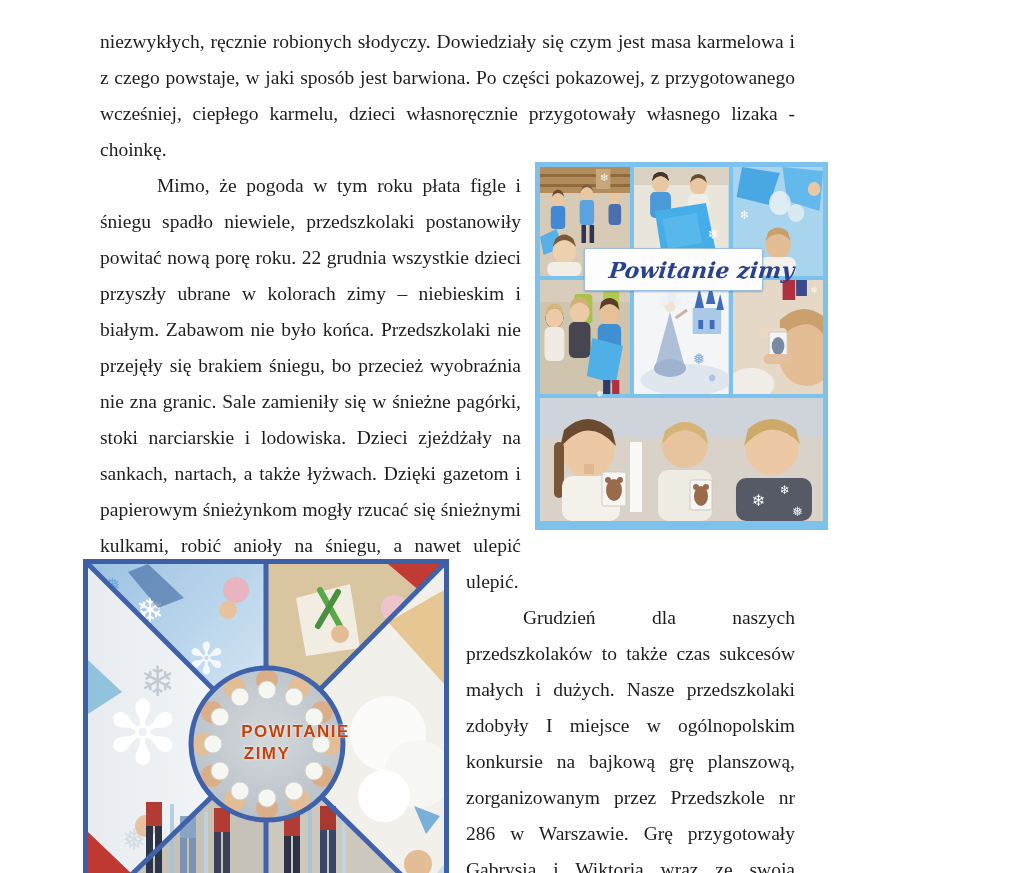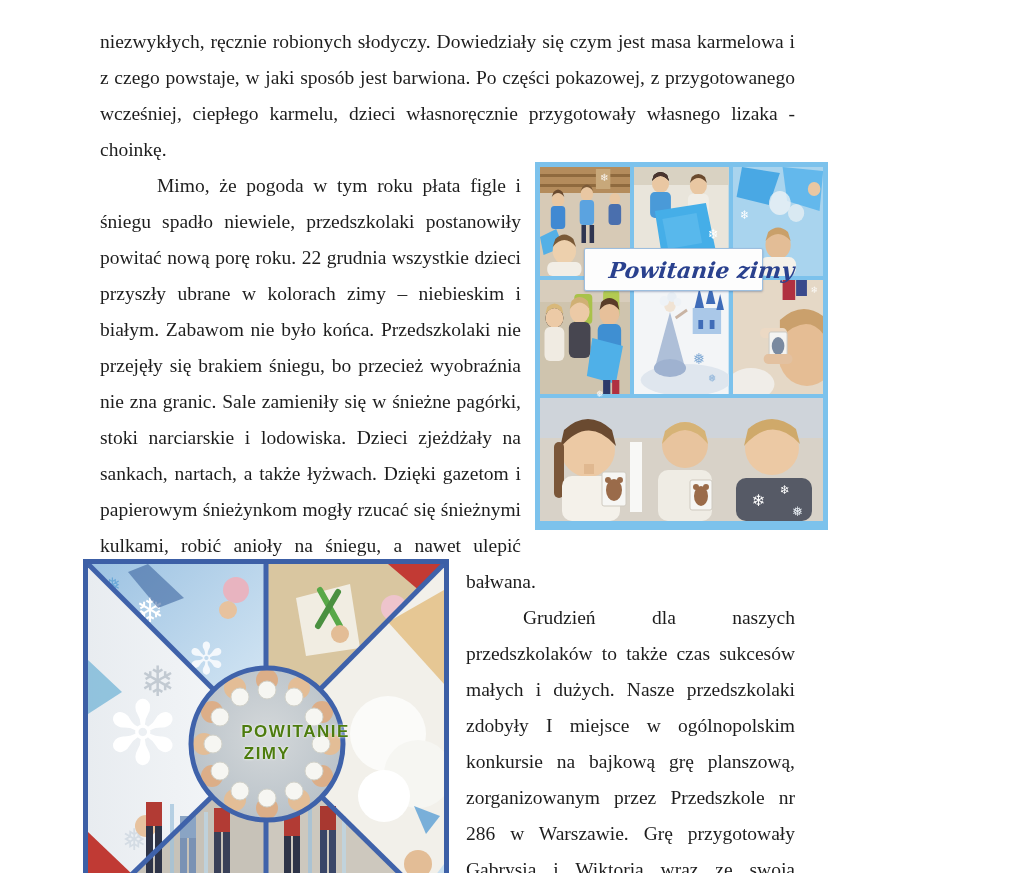--- a/index.html
+++ b/index.html
@@ -78,21 +78,21 @@
   .lc-caption{
     position:absolute;
     left:50.3%;top:50.8%;
     transform:translate(-50%,-50%);
     text-align:center;
     font-family:"Liberation Sans", sans-serif;
     font-weight:bold;
     font-size:17px;
     letter-spacing:1.5px;
     line-height:22px;
-    color:#4d7c0f;
+    color:#c2410c;
     text-shadow:0 0 3px rgba(255,255,255,.9), 0 0 1px rgba(255,255,255,.9);
     z-index:3;
     white-space:nowrap;
   }
 </style>
 </head>
 <body>
 
 <div class="page">
 
@@ -380,20 +380,20 @@
         </g>
         <circle cx="179" cy="180" r="76" fill="none" stroke="#3f62aa" stroke-width="5"></circle>
       </svg>
 
       <span class="lc-caption">
         <span>POWITANIE</span><br>
         <span>ZIMY</span>
       </span>
     </span>
 
-    <span>bałwana.</span>
+    <span>ulepić.</span>
   </p>
 
   <p class="para indent">
     <span>Grudzień dla naszych przedszkolaków to także czas sukcesów małych i dużych. Nasze przedszkolaki zdobyły I miejsce w ogólnopolskim konkursie na bajkową grę planszową, zorganizowanym przez Przedszkole nr 286 w Warszawie. Grę przygotowały Gabrysia i Wiktoria wraz ze swoją wychowawczynią. Dzięki pracy i kreatywności dziewczynek efekt zachwycił jury i przyniósł im zwycięstwo.</span>
   </p>
 
 </div>
 
 </body></html>

